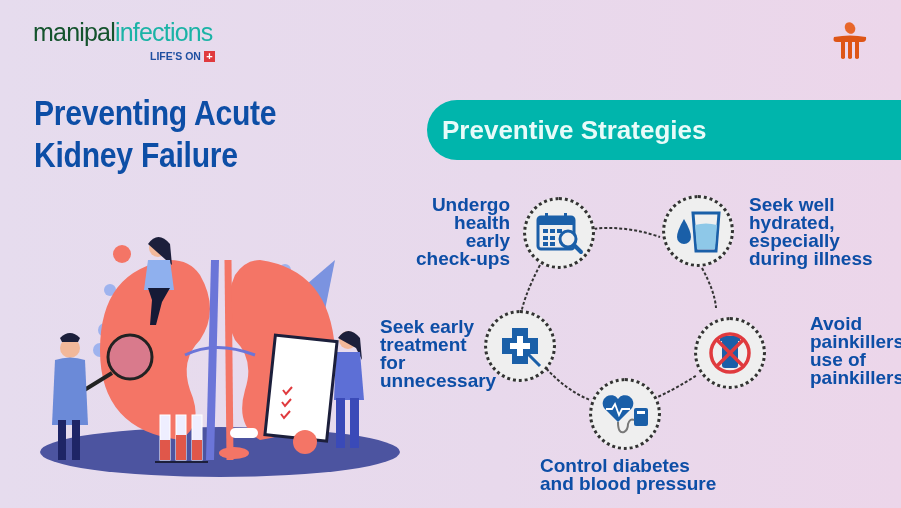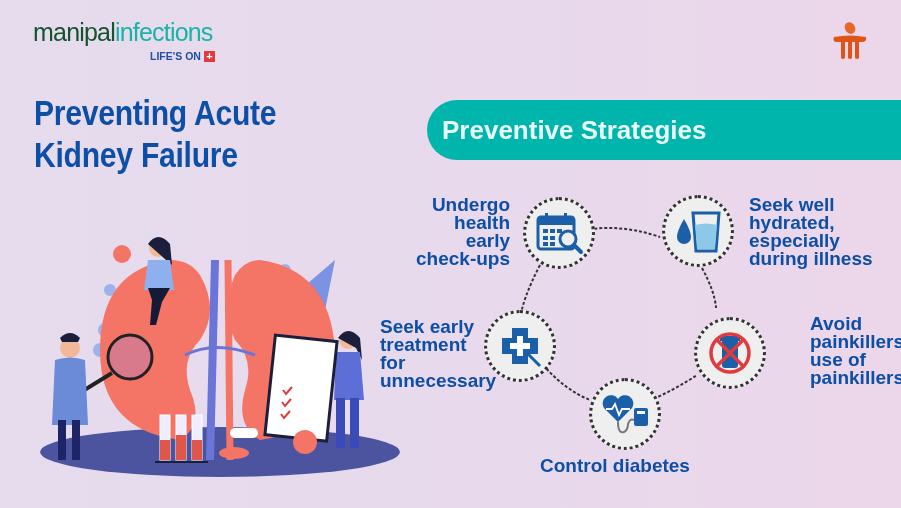--- a/index.html
+++ b/index.html
@@ -125,20 +125,21 @@
   <svg width="50" height="44" viewBox="0 0 50 44">
     <path d="M18 30 L4 16 A8 8 0 0 1 18 7 A8 8 0 0 1 32 16 Z" fill="#1a5fa8"></path>
     <polyline points="6,17 12,17 15,12 19,23 22,17 30,17" fill="none" stroke="#fff" stroke-width="1.8"></polyline>
     <rect x="34" y="16" width="14" height="18" rx="2" fill="#1a5fa8"></rect>
     <rect x="37" y="19" width="8" height="3" fill="#fff"></rect>
     <path d="M18 30 Q18 42 24 40 Q28 38 28 32 Q30 26 34 28" fill="none" stroke="#777" stroke-width="2"></path>
   </svg>
 </div>
 <div class="abs label" style="left:540px;top:457px;width:180px;text-align:left">
   <div>Control diabetes</div>
+  <div>and blood pressure</div>
 </div>
 
 <svg class="abs ill" width="380" height="250" viewBox="0 0 380 250">
 
   <ellipse cx="190" cy="222" rx="180" ry="25" fill="#4c54a0"></ellipse>
 
   <path d="M270 60 L305 30 L295 80 Q280 100 268 110 Z" fill="#7b93e0"></path>
   <g fill="#9eb3ee">
       <circle cx="255" cy="40" r="6"></circle>
       <circle cx="262" cy="55" r="6"></circle>

